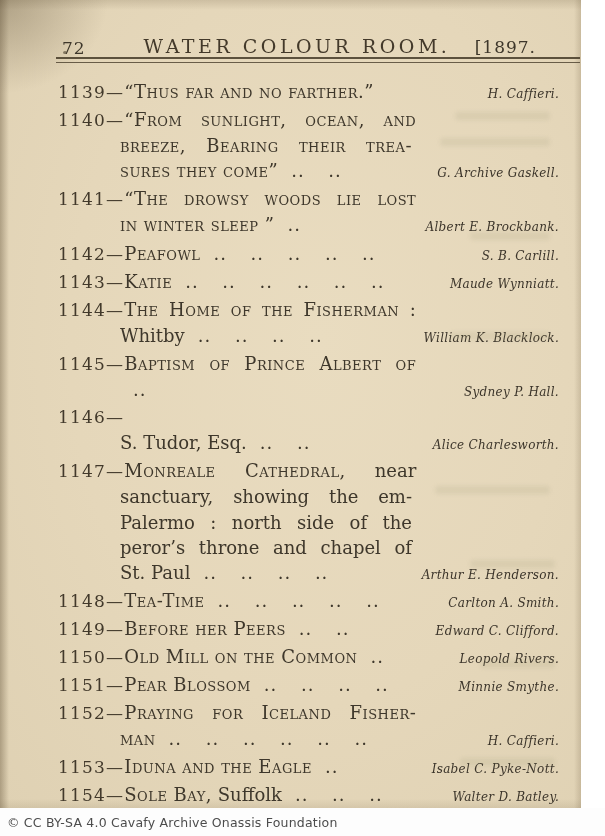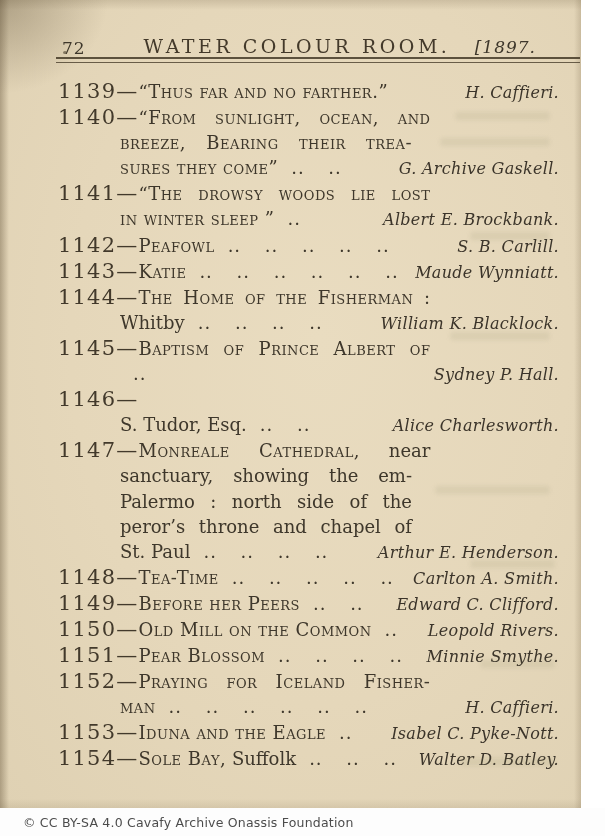--- a/index.html
+++ b/index.html
@@ -17,46 +17,46 @@
       linear-gradient(to bottom, rgba(110,94,66,0.20), rgba(110,94,66,0) 10px),
       linear-gradient(to top, rgba(110,94,66,0.12), rgba(110,94,66,0) 9px),
       radial-gradient(ellipse at 55% 42%, #e9dcc0 0%, #e5d7ba 55%, #dfd1b3 100%);
     color:#3e372b;
   }
   
   .header{position:absolute;top:35px;left:58px;right:45px;height:26px;}
   .pagenum{position:absolute;left:4px;top:3px;font-size:17px;letter-spacing:1px;}
   .ptitle{position:absolute;left:0;right:0;top:0;text-align:center;
           font-size:19px;letter-spacing:3.5px;color:#43392a;}
-  .year{position:absolute;right:0;top:2px;font-size:17px;letter-spacing:1px;font-style:italic;}
+  .year{position:absolute;right:0;top:2px;font-size:17px;letter-spacing:1px;}
   .rule{position:absolute;top:57px;left:56px;width:524px;height:3px;
         border-top:2px solid rgba(74,63,44,0.88);
         border-bottom:1px solid rgba(74,63,44,0.80);}
   
   .entries{position:absolute;top:79px;left:58px;width:501px;font-size:18px;}
   .line{display:flex;align-items:baseline;line-height:25.1px;}
-  .num{flex:0 0 62px;font-size:21px;letter-spacing:1.2px;white-space:pre;color:#42392b;}
+  .num{flex:0 0 62px;font-size:17px;letter-spacing:1.2px;white-space:pre;color:#42392b;}
   .sc{font-variant:small-caps;letter-spacing:0.5px;white-space:pre;}
   .rm{white-space:pre;}
   .just{display:block;width:292px;text-align:justify;text-align-last:justify;}
   .just .sc,.just .rm{white-space:normal;}
   .dots{flex:none;margin-left:13px;word-spacing:17px;letter-spacing:1px;white-space:pre;}
-  .artist{flex:none;margin-left:auto;font-style:italic;font-size:16px;
+  .artist{flex:none;margin-left:auto;font-style:italic;font-size:12px;
           white-space:pre;color:#3b342a;letter-spacing:0.3px;}
   
   .speck-top-right{position:absolute;left:593px;top:49px;width:7px;height:12px;
      background:#3a3125;border-radius:50% 50% 50% 50%/60% 60% 40% 40%;
      transform:rotate(8deg);opacity:.85;}
   .speck-rule{position:absolute;left:63px;top:51px;width:4px;height:3px;
      background:#554a38;border-radius:50%;opacity:.65;}
   .ghost{position:absolute;background:rgba(138,136,104,0.13);height:8px;
      border-radius:4px;filter:blur(2px);}
   
   .license{position:absolute;left:0;bottom:0;width:605px;height:28px;background:#fdfdfd;
-     display:flex;align-items:center;padding-left:23px;box-sizing:border-box;
+     display:flex;align-items:center;padding-left:7px;box-sizing:border-box;
      font-family:"DejaVu Sans","Liberation Sans",sans-serif;
      font-size:12.5px;color:#4c4c4c;letter-spacing:0.2px;}
 </style>
 </head>
 <body>
 
 <div class="scan">
   <div class="header">
     <span class="pagenum">72</span>
     <span class="ptitle">WATER COLOUR ROOM.</span>

